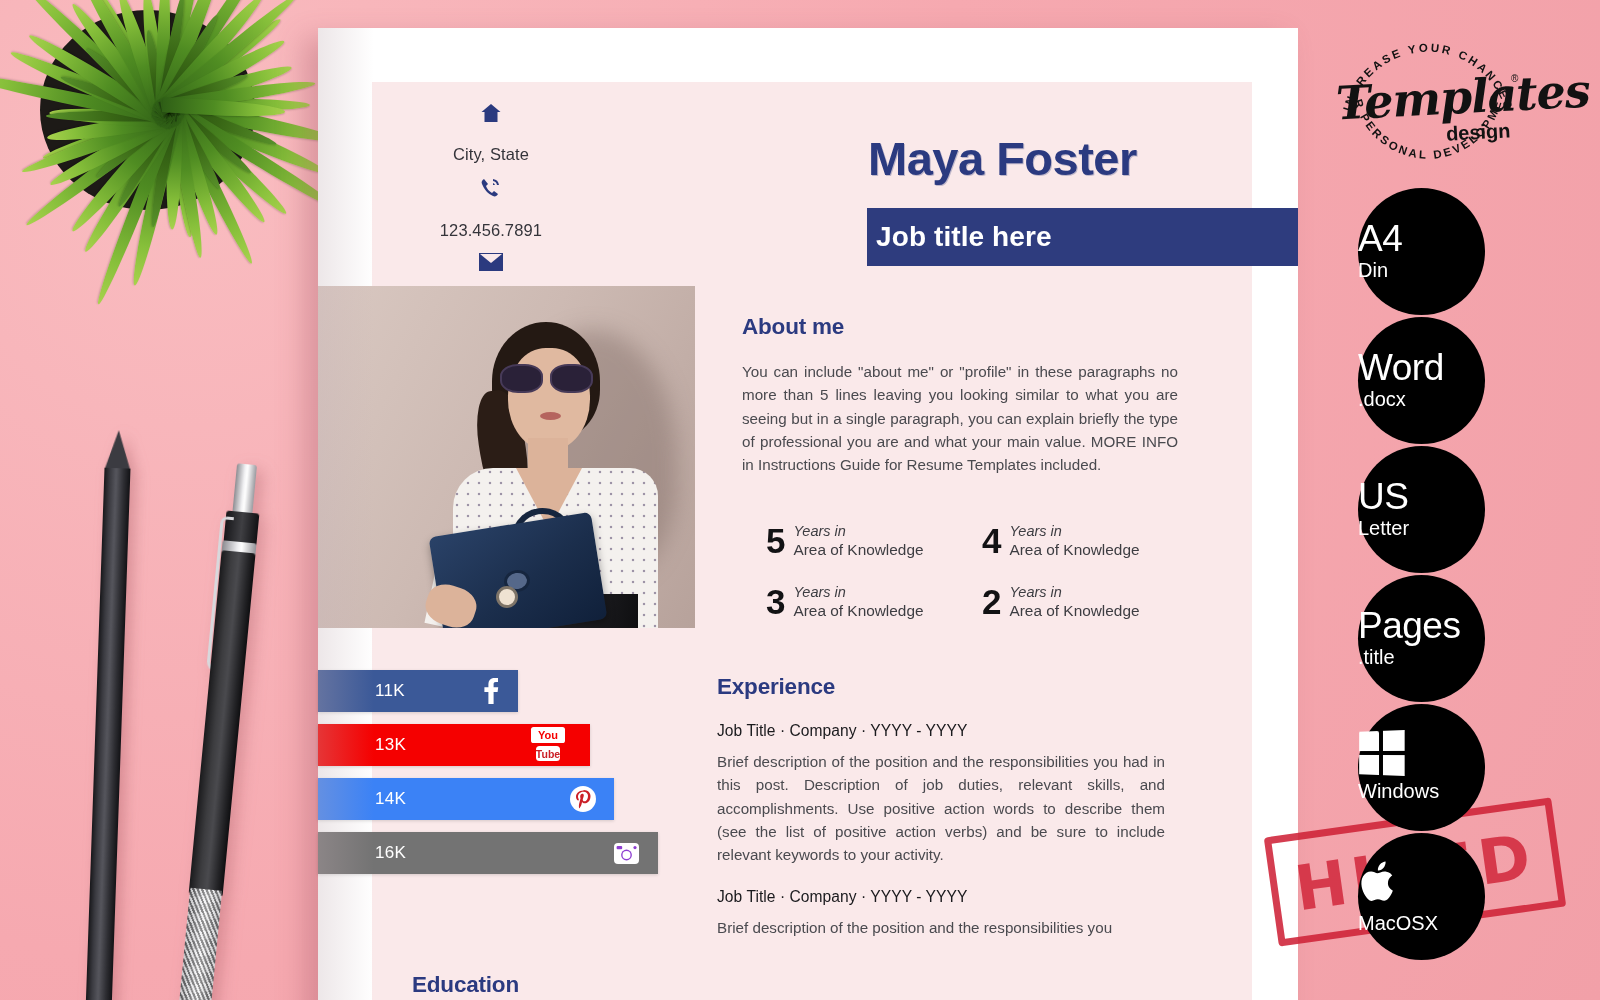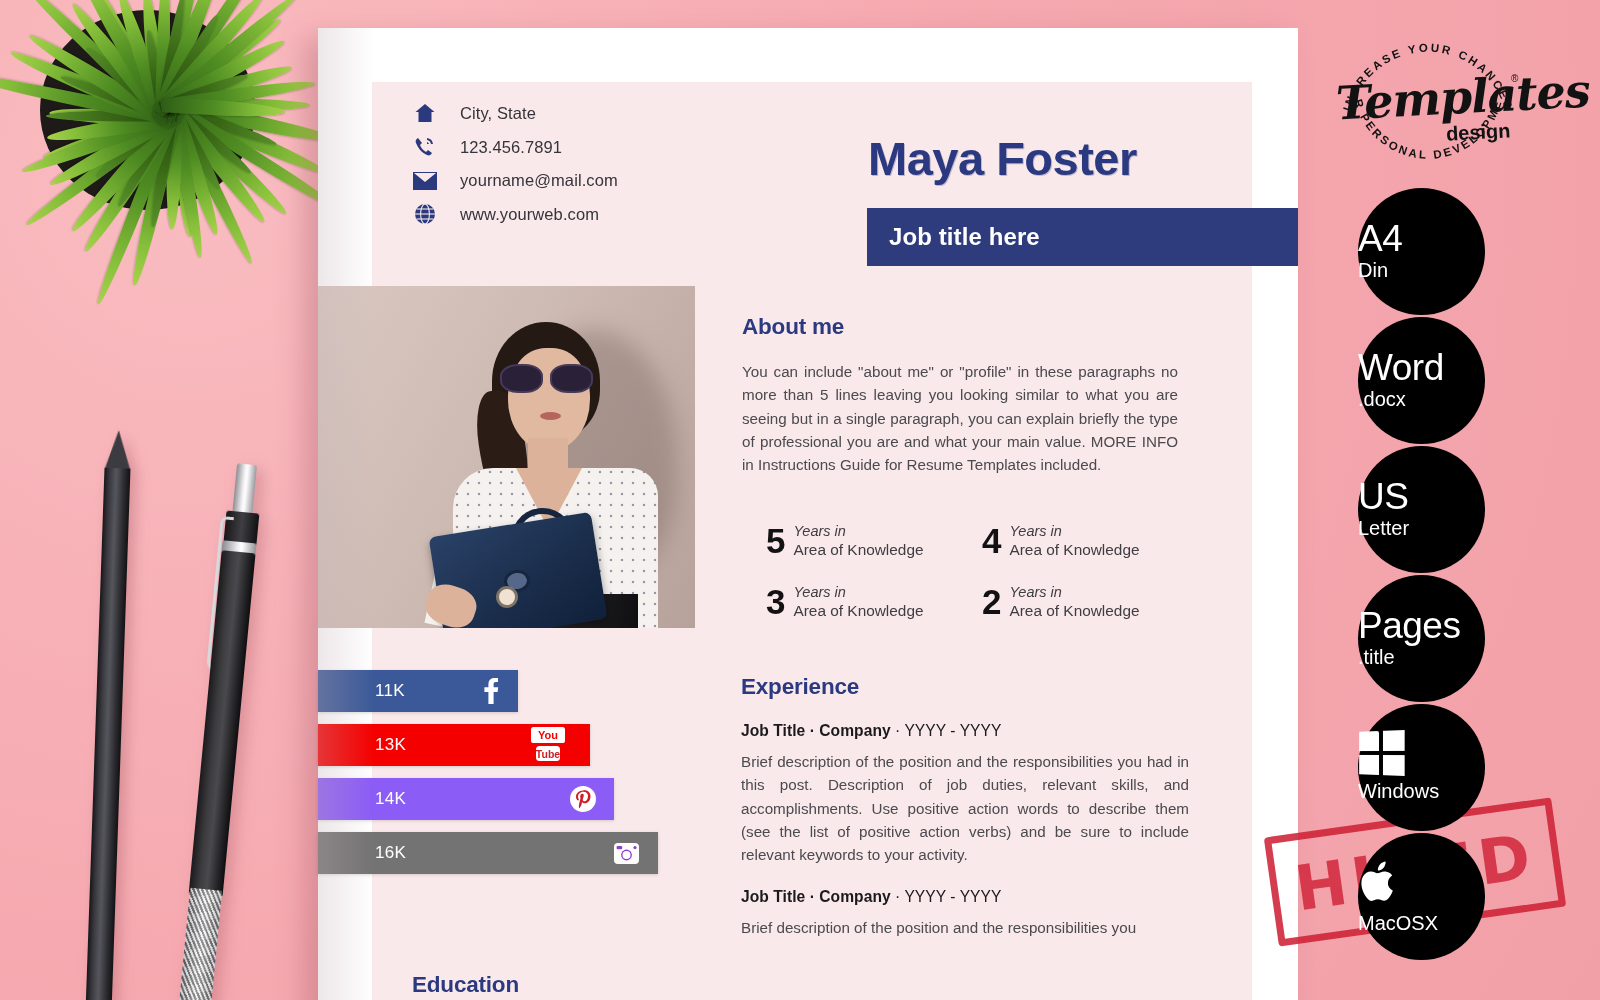--- a/index.html
+++ b/index.html
@@ -126,39 +126,39 @@
     position: absolute; left: 54px; top: 54px;
     width: 880px; height: 951px;
     background: #fae9ea;
   }
 
   
   .contact {
     position: absolute; left: 94px; top: 75px;
     display: flex; flex-direction: column; gap: 13px;
   }
-  .contact-row { display: flex; align-items: center; gap: 22px; }
+  .contact-row { display: flex; align-items: center; gap: 22px; flex-direction: column; }
   .ci { width: 26px; display: flex; justify-content: center; color: #2b3a7f; }
   .contact-text { font-size: 16.5px; color: #34343a; letter-spacing: .1px; }
 
   .name {
     position: absolute; left: 550px; top: 103px;
     font-size: 47px; font-weight: bold; color: #2b3a80;
     letter-spacing: -.5px;
     text-shadow: 1px 1px 0 rgba(40,55,120,.28);
   }
   .jobbar {
     position: absolute; left: 549px; top: 180px;
     width: 431px; height: 58px;
     background: #2e3c7e;
     display: flex; align-items: center;
   }
   .jobbar span {
-    color: #fff; font-size: 24px; font-weight: bold;
-    margin-left: 22px; letter-spacing: .1px;
+    color: #fff; font-size: 28px; font-weight: bold;
+    margin-left: 9px; letter-spacing: .1px;
   }
 
   
   .sec-title {
     font-size: 22.5px; font-weight: bold; color: #2b3a80;
     letter-spacing: -.2px;
   }
   .about-block { position: absolute; left: 424px; top: 286px; width: 436px; }
   .about-body {
     margin-top: 20px;
@@ -173,27 +173,27 @@
     row-gap: 26px; column-gap: 12px;
   }
   .stat { display: flex; align-items: center; gap: 8px; }
   .stat .num {
     font-size: 35px; font-weight: bold; color: #121214; line-height: 1;
   }
   .stat .lbl { line-height: 17.5px; }
   .stat .lbl .t1 { font-size: 14.5px; font-style: italic; color: #3d3d42; display: block; }
   .stat .lbl .t2 { font-size: 15.4px; color: #3d3d42; display: block; }
 
-  .exp-block { position: absolute; left: 423px; top: 646px; width: 448px; }
+  .exp-block { position: absolute; left: 399px; top: 646px; width: 448px; }
   .job { margin-top: 22px; }
   .job-head {
     font-size: 15.6px; color: #1a1a1d;
     letter-spacing: .05px;
   }
-  .job-head b { font-weight: bold; }
+  .job-head b { font-weight: normal; }
   .job-body {
     margin-top: 10px;
     font-size: 15.2px; line-height: 23.3px;
     color: #4a4a4f; text-align: justify;
   }
 
   
   .photo {
     position: absolute; left: 0px; top: 258px;
     width: 377px; height: 342px;
@@ -596,21 +596,21 @@
     <span class="val">13K</span>
     <span class="ic">
             <svg width="48" height="36" viewBox="0 0 48 36">
               <rect x="7" y="0" width="34" height="16" rx="2.6" fill="#fff"></rect>
               <text x="24" y="12.4" font-size="11" font-weight="bold" text-anchor="middle" fill="#f50000" font-family="Liberation Sans, sans-serif">You</text>
               <rect x="12" y="19" width="24" height="15" rx="3.5" fill="#fff"></rect>
               <text x="24" y="30.6" font-size="10.5" font-weight="bold" text-anchor="middle" fill="#cb2027" font-family="Liberation Sans, sans-serif">Tube</text>
             </svg>
           </span>
   </div>
-  <div class="sbar" style="width:296px;background:#8b5cf6;">
+  <div class="sbar" style="width:296px;background:#3b82f6;">
     <span class="val">14K</span>
     <span class="ic">
             <svg width="26" height="26" viewBox="0 0 26 26">
               <circle cx="13" cy="13" r="13" fill="#fff"></circle>
               <path fill="#cb2027" d="M13.4 4.6c-4.9 0-7.4 3.3-7.4 6.1 0 1.7.7 3.2 2.1 3.8.2.1.4 0 .5-.3l.2-.8c.1-.2 0-.3-.1-.5-.4-.5-.7-1.2-.7-2.1 0-2.7 2.1-5.1 5.4-5.1 2.9 0 4.6 1.7 4.6 4 0 3-1.4 5.6-3.5 5.6-1.1 0-2-.9-1.7-2.1.3-1.4 1-2.8 1-3.8 0-.9-.5-1.6-1.5-1.6-1.2 0-2.1 1.2-2.1 2.8 0 1 .3 1.7.3 1.7l-1.4 5.8c-.4 1.7-.1 3.9 0 4.1 0 .1.2.2.3.1.1-.1 1.5-1.8 2-3.5.1-.5.7-2.8.7-2.8.4.7 1.5 1.3 2.6 1.3 3.5 0 5.8-3.1 5.8-7.3 0-3.1-2.7-6-6.6-6z"></path>
             </svg>
           </span>
   </div>
   <div class="sbar" style="width:340px;background:#737373;">
     <span class="val">16K</span>

